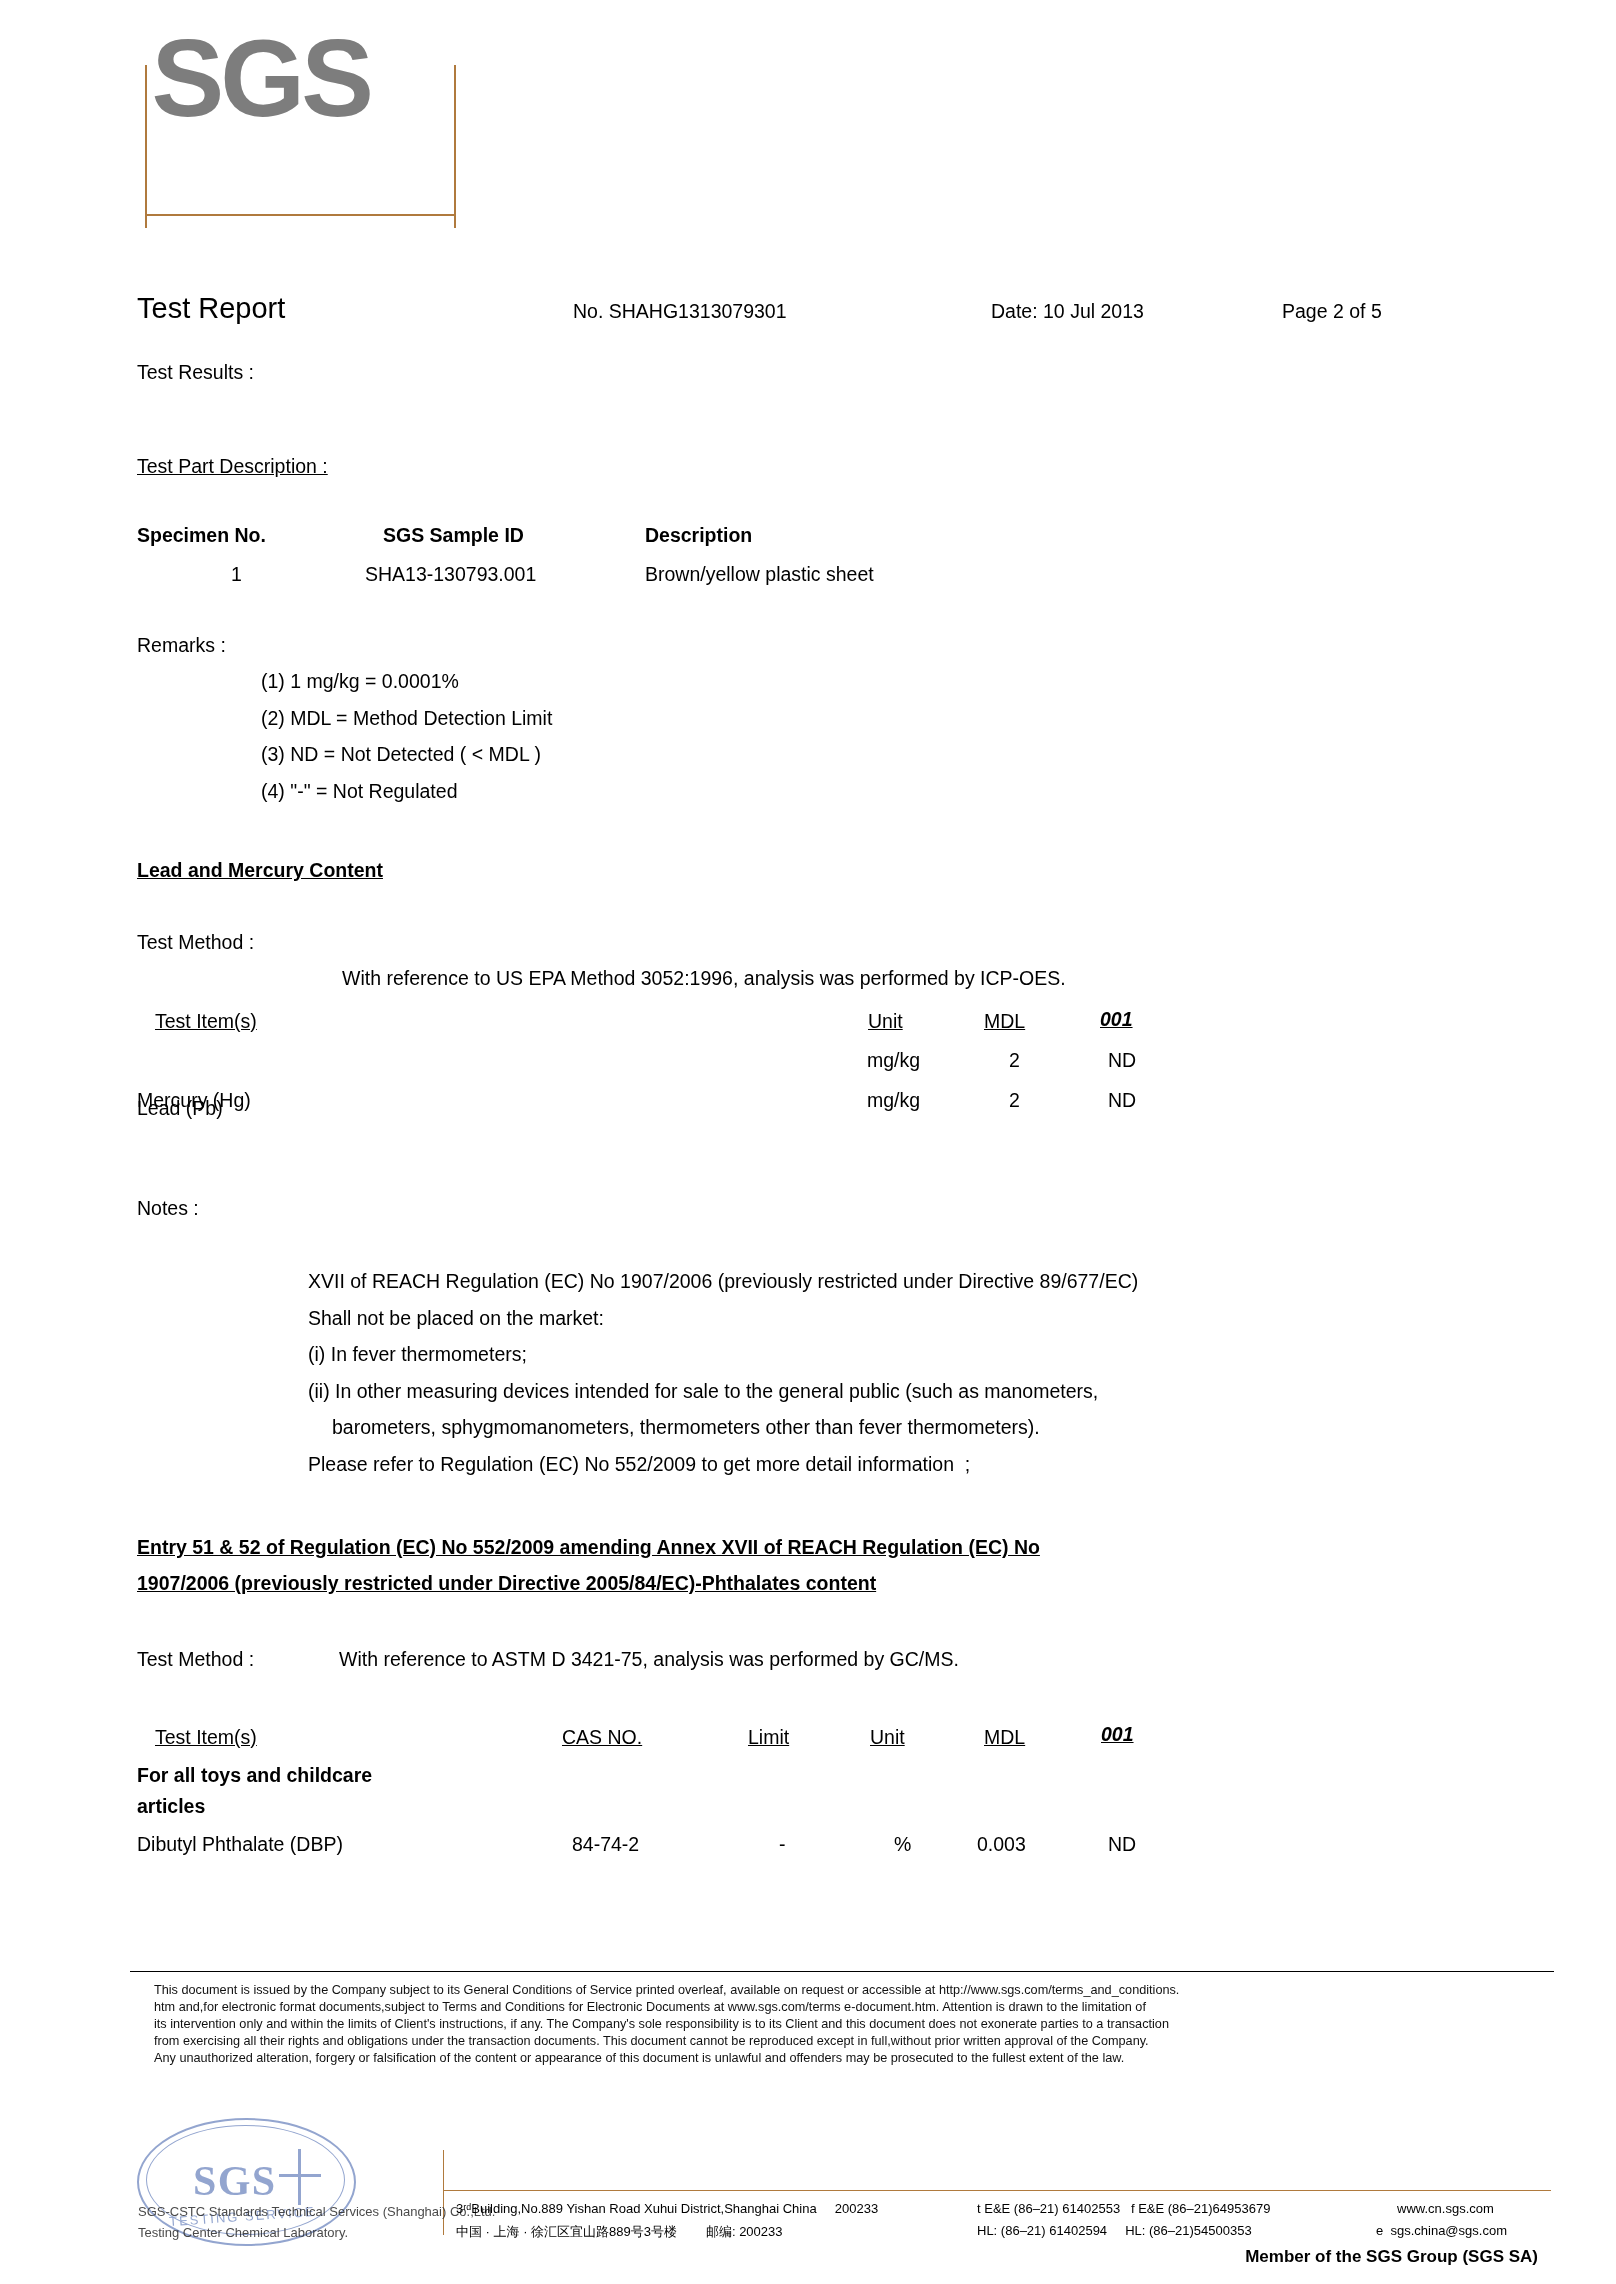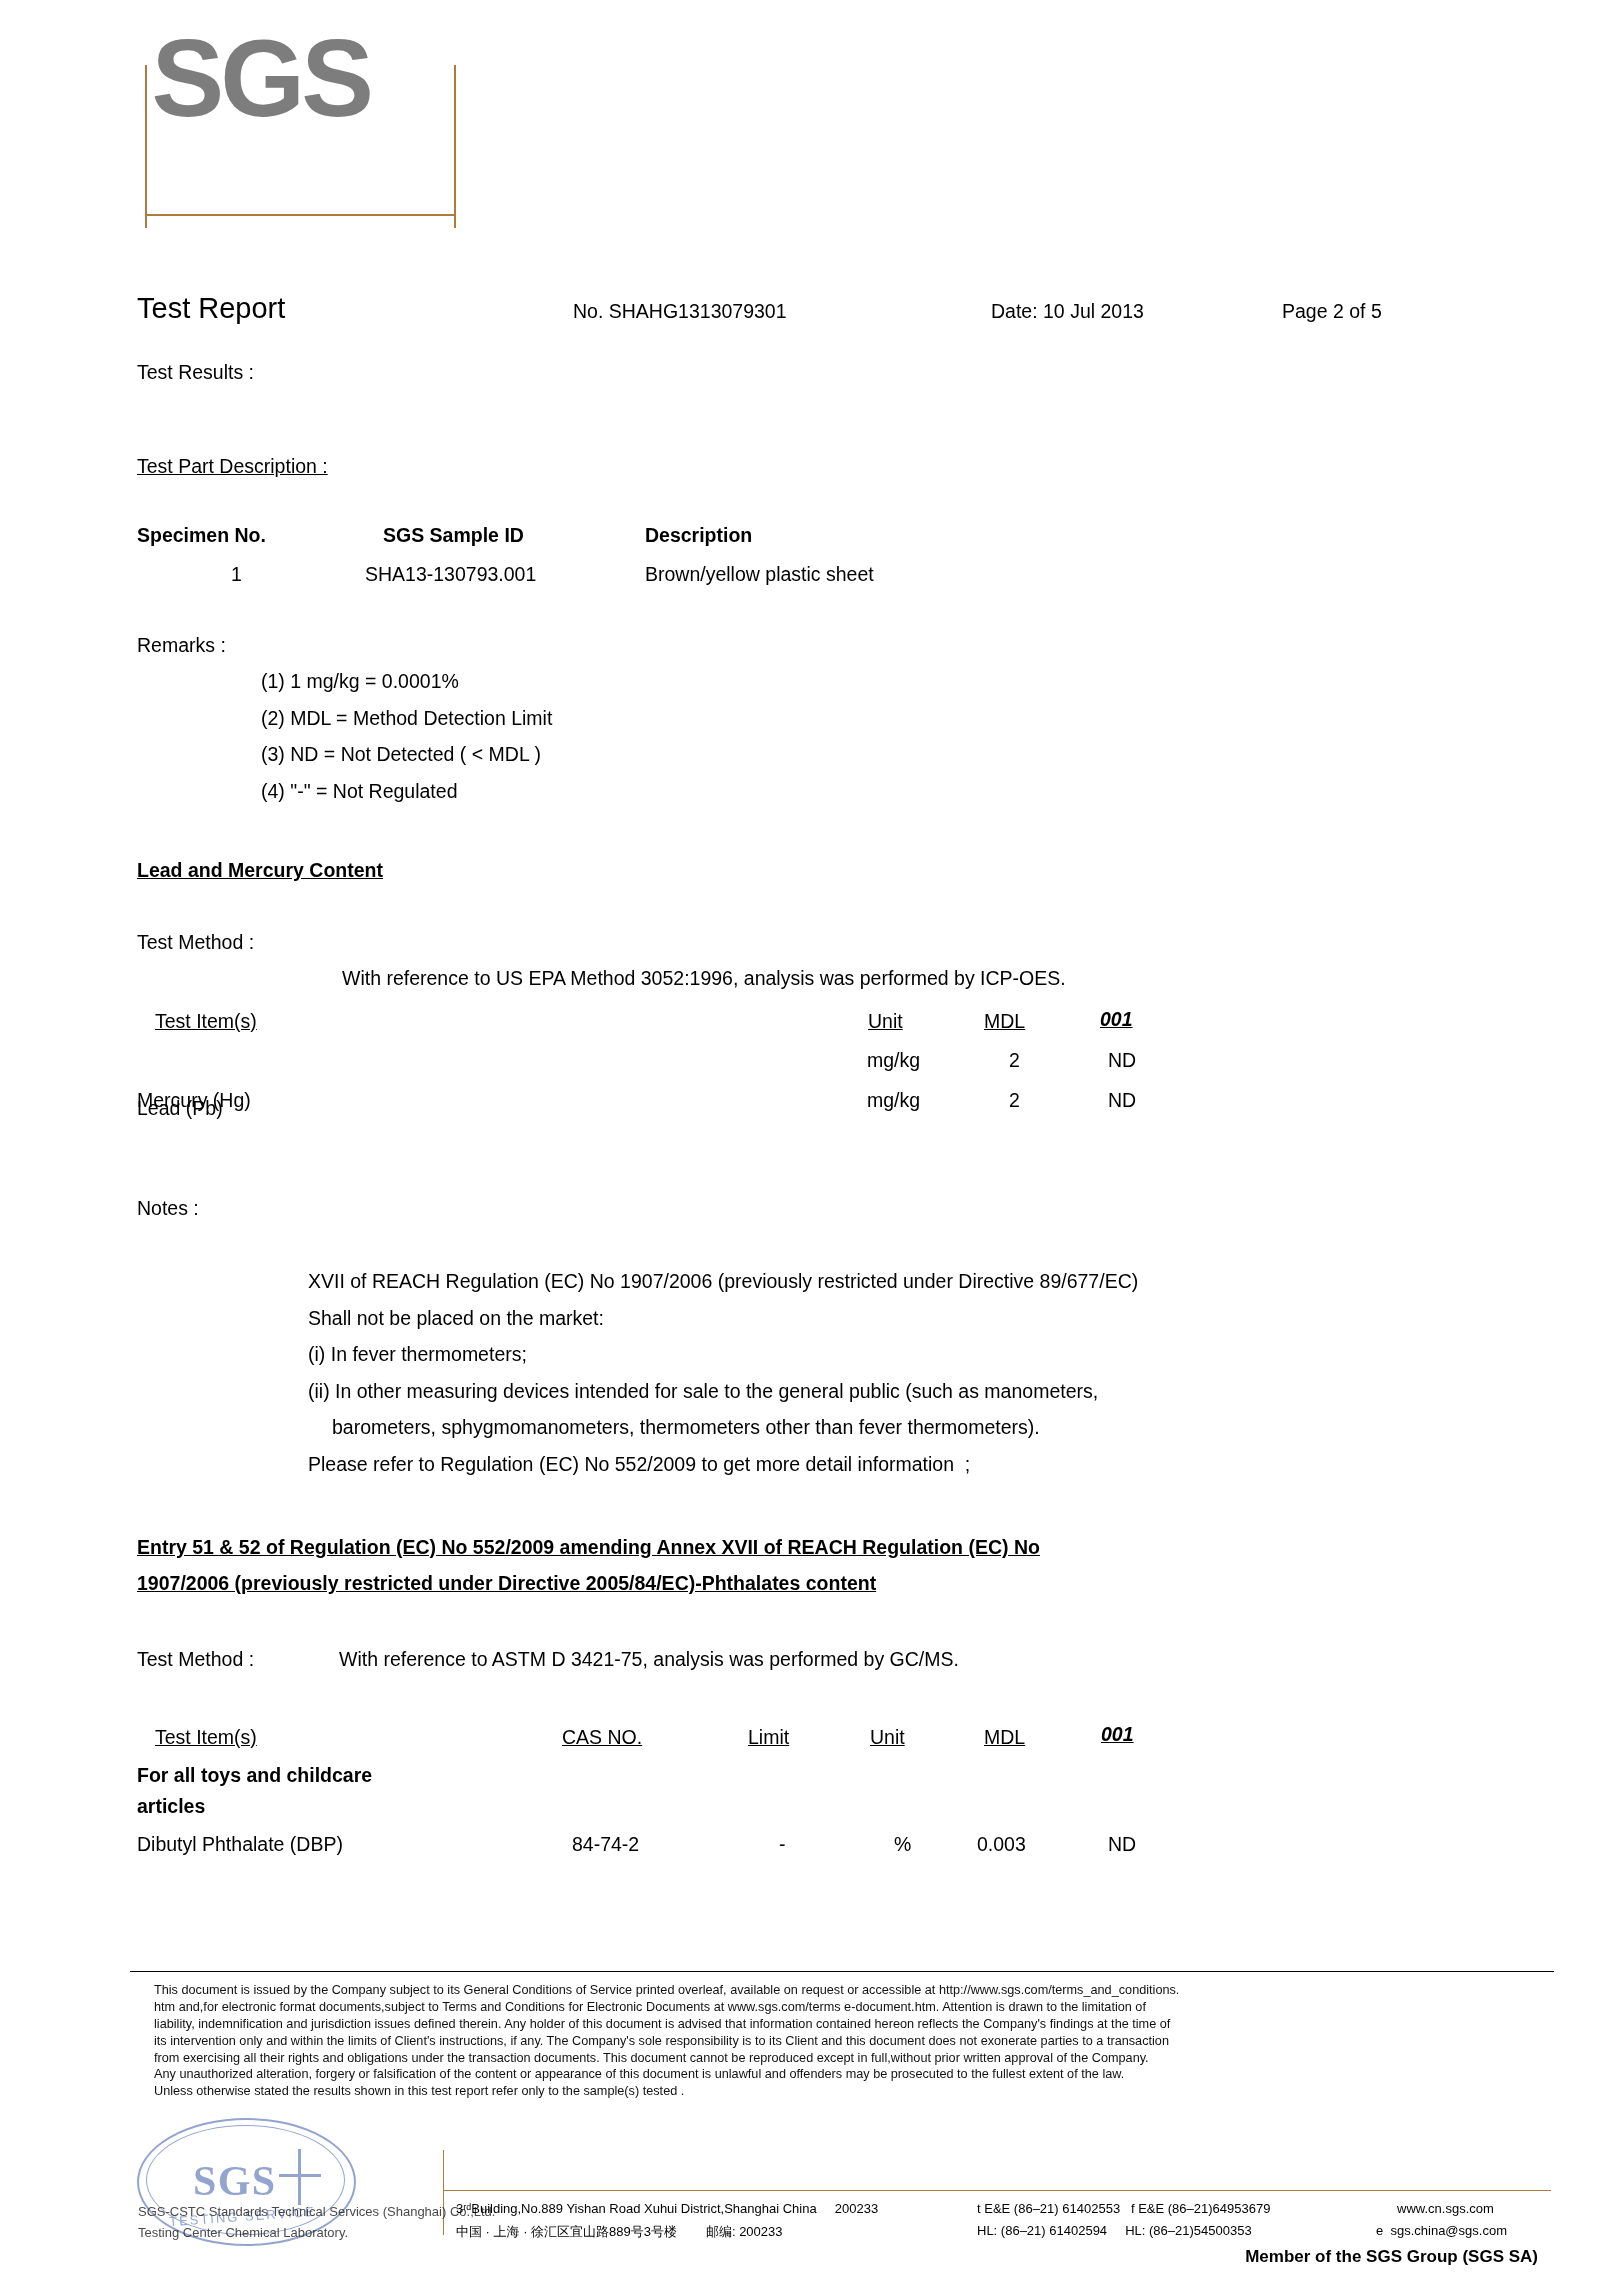--- a/index.html
+++ b/index.html
@@ -291,25 +291,23 @@
   <div class="t" style="left:572px; top:1834px;">84-74-2</div>
   <div class="t" style="left:779px; top:1834px;">-</div>
   <div class="t" style="left:894px; top:1834px;">%</div>
   <div class="t" style="left:977px; top:1834px;">0.003</div>
   <div class="t" style="left:1108px; top:1834px;">ND</div>
 
   <div class="footer-rule"></div>
   <div class="footer-text">
     <div>This document is issued by the Company subject to its General Conditions of Service printed overleaf, available on request or accessible at http://www.sgs.com/terms_and_conditions.</div>
     <div>htm and,for electronic format documents,subject to Terms and Conditions for Electronic Documents at www.sgs.com/terms e-document.htm. Attention is drawn to the limitation of</div>
-    <div>liability, indemnification and jurisdiction issues defined therein. Any holder of this document is advised that information contained hereon reflects the Company's findings  at the time of</div>
     <div>its intervention only and within the limits of Client's  instructions,  if any.  The Company's  sole responsibility  is to its Client and this document does not exonerate parties to a transaction</div>
     <div>from exercising all their rights and obligations under the transaction documents. This document cannot be reproduced except in full,without prior written approval of the Company.</div>
     <div>Any unauthorized alteration, forgery or falsification of the content or appearance of this document is unlawful and offenders may be prosecuted to the fullest extent of the law.</div>
-    <div>Unless otherwise stated the results shown in this test report refer only to the sample(s) tested .</div>
   </div>
 
   <div class="stamp">
     <div class="ellipse"></div>
     <div class="ellipse2"></div>
     <div class="sgs">SGS</div>
     <div class="cross-v"></div>
     <div class="cross-h"></div>
     <div class="arc-text">TESTING SERVICE</div>
   </div>

